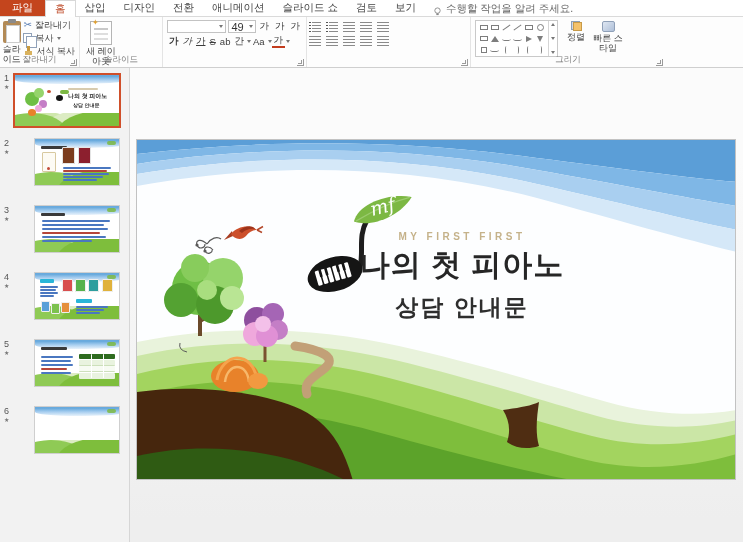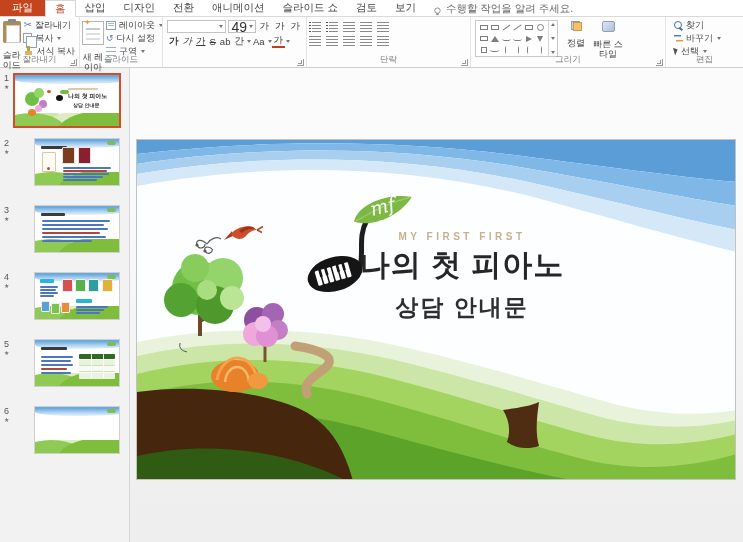--- a/index.html
+++ b/index.html
@@ -22,21 +22,21 @@
   .rgroup + .rgroup { border-left:1px solid #e4e4e4; }
   .rg-body { flex:1; display:flex; align-items:flex-start; }
   .rg-label { position:absolute; bottom:1px; left:0; right:0; text-align:center;
     font-size:8.5px; color:#7a7a7a; }
   .launcher { position:absolute; bottom:1px; right:2px; width:7px; height:7px;
     border-right:1px solid #9a9a9a; border-bottom:1px solid #9a9a9a; }
   .launcher:before { content:""; position:absolute; right:1px; bottom:1px; width:3px; height:3px;
     border-right:1px solid #9a9a9a; border-bottom:1px solid #9a9a9a; }
 
   .big-btn { width:36px; display:flex; flex-direction:column; align-items:center;
-    gap:8px; padding-top:2px; text-align:center; line-height:1.1; }
+    gap:2px; padding-top:2px; text-align:center; line-height:1.1; }
   .stack { display:flex; flex-direction:column; justify-content:flex-start; gap:1px; }
   .sm-btn { display:flex; align-items:center; gap:3px; padding:1px 2px; white-space:nowrap; height:12px; }
   .arrow-down { width:0; height:0; border-left:2.5px solid transparent; border-right:2.5px solid transparent;
     border-top:3px solid #777; display:inline-block; margin-left:1px; }
 
   
   .ic { display:inline-block; flex:none; }
   .ic-paste { width:18px; height:22px; background:#b28a56; border-radius:2px; position:relative; }
   .ic-paste:before { content:""; position:absolute; left:3px; top:4px; width:12px; height:16px; background:#fff; border:1px solid #ccc; }
   .ic-paste:after { content:""; position:absolute; left:5px; top:-2px; width:8px; height:4px; background:#8a8a8a; border-radius:1px; }
@@ -50,21 +50,21 @@
   .ic-newslide:before { content:"✦"; position:absolute; left:1px; top:-3px; color:#e0a030; font-size:8px; }
   .ic-newslide:after { content:""; position:absolute; left:3px; top:6px; width:14px; height:2px;
     box-shadow:0 0 0 0 #ccc, 0 5px 0 0 #dedede, 0 10px 0 0 #dedede; background:#c9c9c9; }
   .ic-box { width:10px; height:9px; border:1px solid #8fa0b8; background:#fff; position:relative; }
   .ic-box.lines:before { content:""; position:absolute; left:1px; top:1px; right:1px; height:1px;
     box-shadow:0 2px 0 0 #aab8cc; background:#aab8cc; }
   .ic-reset { font-size:9px; color:#5a7fb5; line-height:9px; }
   .ic-sect { width:10px; height:9px; background:repeating-linear-gradient(#9fb0c6 0 1.5px, transparent 1.5px 4px); }
 
   .combo { height:13px; border:1px solid #c3c3c3; background:#fff; display:flex; align-items:center;
-    justify-content:space-between; padding:0 2px; font-size:14px; color:#333; }
+    justify-content:space-between; padding:0 2px; font-size:11px; color:#333; }
   .combo .cv { overflow:hidden; }
   .fbtn { padding:0 2px; height:13px; display:flex; align-items:center; font-size:9.5px; color:#3c3c3c; }
   .fbtn.b { font-weight:bold; } .fbtn.i { font-style:italic; } .fbtn.u { text-decoration:underline; }
   .fbtn.st { text-decoration:line-through; } .fbtn.col { border-bottom:2px solid #c33c1e; }
   .ic-lines { width:12px; height:10px; background:repeating-linear-gradient(#8a8a8a 0 1px, transparent 1px 3px); }
   .ic-lines.bul { position:relative; padding-left:3px; background-clip:content-box; }
   .ic-lines.bul:before { content:""; position:absolute; left:0; top:0; width:1.5px; height:10px;
     background:repeating-linear-gradient(#555 0 1.5px, transparent 1.5px 3px); }
   .shapes-box { border:1px solid #c9c9c9; background:#fff; display:flex; margin:1px 2px; }
   .shapes-grid { width:72px; display:grid; grid-template-columns:repeat(6,1fr); grid-auto-rows:11px;
@@ -186,36 +186,20 @@
     <div class="rg-label">잘라내기</div>
     <div class="launcher"></div>
   </div>
 
   <div class="rgroup" style="width:83px">
     <div class="rg-body">
       <div class="big-btn" style="width:38px">
         <span class="ic ic-newslide"></span>
         <span>새 레이아웃</span>
       </div>
-      <div class="stack">
-        <div class="sm-btn">
-          <span class="ic ic-box lines"></span>
-          <span>레이아웃</span>
-          <span class="arrow-down"></span>
-        </div>
-        <div class="sm-btn">
-          <span class="ic ic-reset">↺</span>
-          <span>다시 설정</span>
-        </div>
-        <div class="sm-btn">
-          <span class="ic ic-sect"></span>
-          <span>구역</span>
-          <span class="arrow-down"></span>
-        </div>
-      </div>
     </div>
     <div class="rg-label">슬라이드</div>
   </div>
 
   <div class="rgroup" style="width:144px">
     <div class="rg-body" style="flex-direction:column; gap:2px; align-items:stretch; padding:1px 2px">
       <div style="display:flex; gap:2px; align-items:center">
         <div class="combo" style="width:62px">
           <span class="cv"></span>
           <span class="arrow-down"></span>
@@ -257,21 +241,20 @@
         </div>
         <div style="display:flex; gap:5px; align-items:center">
           <span class="ic ic-lines"></span>
           <span class="ic ic-lines"></span>
           <span class="ic ic-lines"></span>
           <span class="ic ic-lines"></span>
           <span class="ic ic-lines"></span>
         </div>
       </div>
     </div>
-    <div class="rg-label">단락</div>
     <div class="launcher"></div>
   </div>
 
   <div class="rgroup" style="width:195px">
     <div class="rg-body" style="gap:3px">
       <div class="shapes-box">
         <div class="shapes-grid">
           <span class="sh rect"></span>
             <span class="sh rect"></span>
             <span class="sh line"></span>
@@ -303,41 +286,20 @@
       </div>
       <div class="big-btn" style="width:32px">
         <span class="ic ic-qstyle"></span>
         <span>빠른 스타일</span>
       </div>
     </div>
     <div class="rg-label">그리기</div>
     <div class="launcher"></div>
   </div>
 
-  <div class="rgroup" style="flex:1">
-    <div class="rg-body">
-      <div class="stack" style="padding-left:4px">
-        <div class="sm-btn">
-          <span class="ic ic-find"></span>
-          <span>찾기</span>
-        </div>
-        <div class="sm-btn">
-          <span class="ic ic-replace"></span>
-          <span>바꾸기</span>
-          <span class="arrow-down"></span>
-        </div>
-        <div class="sm-btn">
-          <span class="ic ic-select"></span>
-          <span>선택</span>
-          <span class="arrow-down"></span>
-        </div>
-      </div>
-    </div>
-    <div class="rg-label">편집</div>
-  </div>
 </div>
 
 <div class="workspace">
 
   <div class="thumbs">
 
     <div class="trow mb1">
       <div class="tnum">
         <span>1</span>
         <span class="star">★</span>

